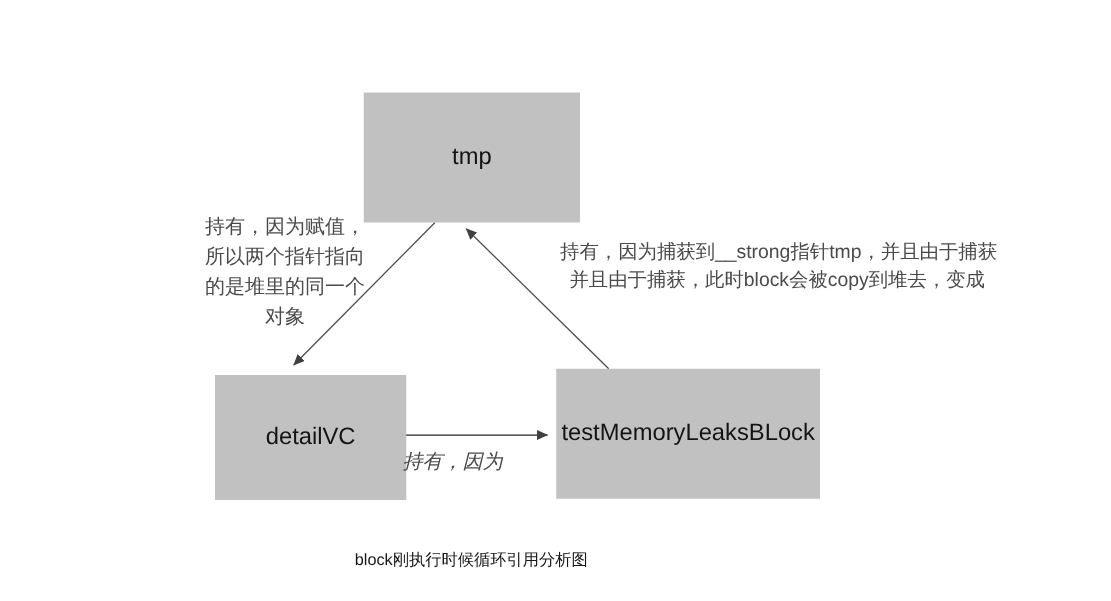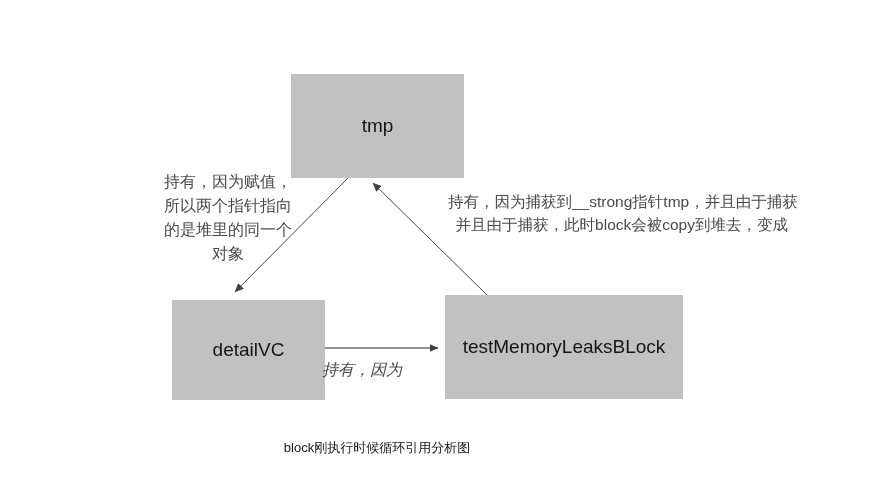--- a/index.html
+++ b/index.html
@@ -15,21 +15,21 @@
 svg.arrows { position: absolute; left: 0; top: 0; }
 .node {
   position: absolute;
   background: #c1c1c1;
   display: flex; align-items: center; justify-content: center;
   color: #141414;
   font-size: 19px;
 }
 .node-tmp       { left: 291px; top: 74px;  width: 173px; height: 104px; justify-content: center; }
 .node-detailvc  { left: 128px; top: 300px; width: 153px; height: 100px; margin-left: 44px; }
-.node-testblock { left: 445px; top: 295px; width: 238px; height: 104px; }
+.node-testblock { left: 445px; top: 295px; width: 211px; height: 104px; }
 .annotation {
   position: absolute;
   color: #4a4a4a;
   font-size: 16px;
   line-height: 24px;
   text-align: center;
 }
 .annotation div { white-space: nowrap; }
 .annotation-left   { left: 150px; top: 170px; width: 156px; }
 .annotation-right  { left: 448px; top: 190px; width: 340px; line-height: 23px; font-size: 15.5px; text-align: right; }

